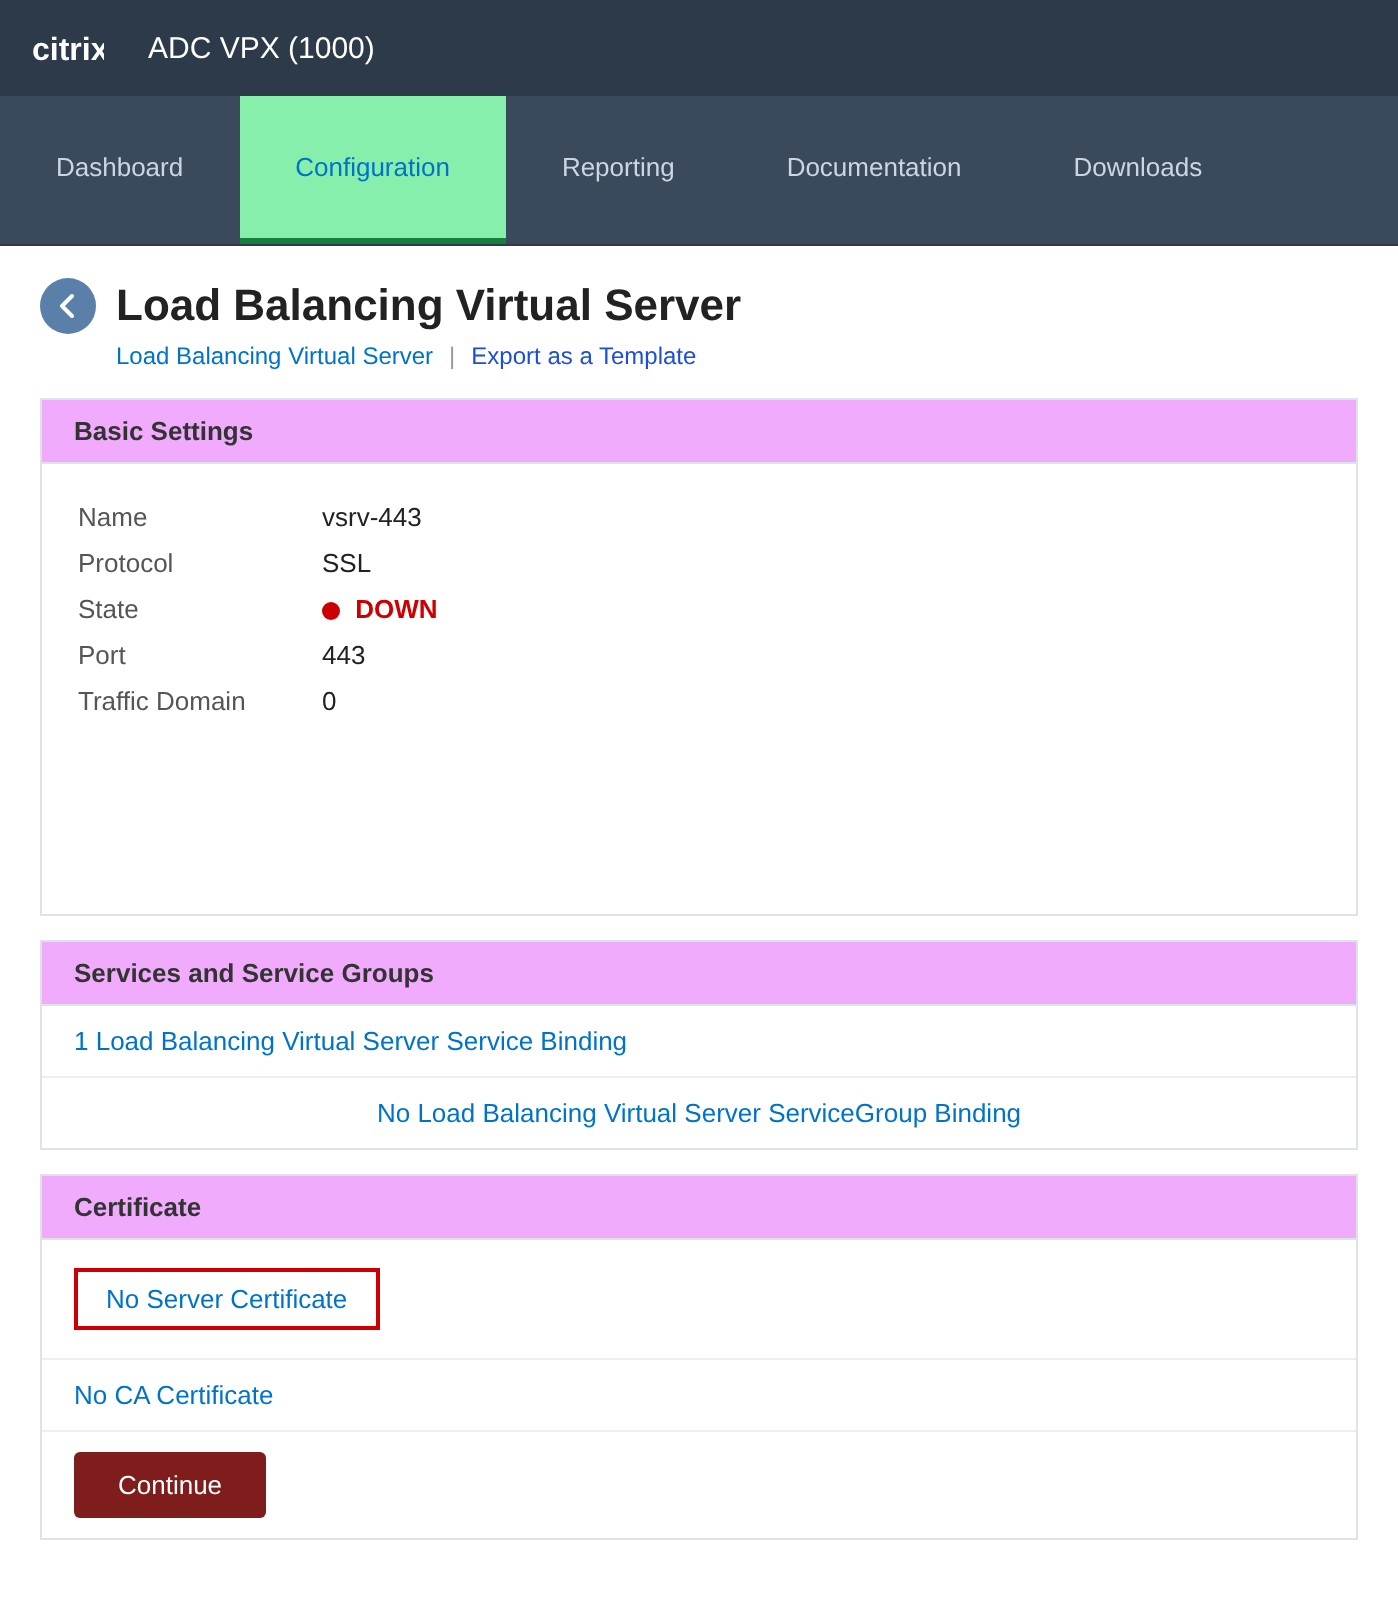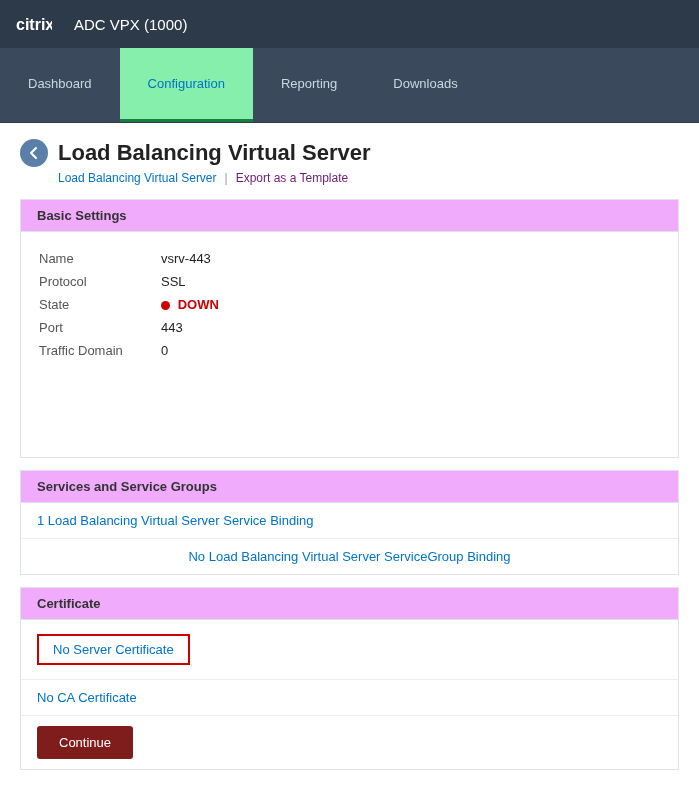--- a/index.html
+++ b/index.html
@@ -95,21 +95,21 @@
     .breadcrumb-link {
       color: #0073c7;
       cursor: pointer;
       text-decoration: none;
     }
     .breadcrumb-sep {
       color: #999;
       margin: 0 8px;
     }
     .export-link {
-      color: #701a75;
+      color: #1d4ed8;
       cursor: pointer;
       text-decoration: none;
     }
 
     
     .section {
       border: 1px solid #dde3e8;
       margin-bottom: 12px;
       background: white;
     }
@@ -214,20 +214,23 @@
   <div class="nav-tab">
     <span>Dashboard</span>
   </div>
   <div class="nav-tab active">
     <span>Configuration</span>
   </div>
   <div class="nav-tab">
     <span>Reporting</span>
   </div>
   <div class="nav-tab">
+    <span>Documentation</span>
+  </div>
+  <div class="nav-tab">
     <span>Downloads</span>
   </div>
 </div>
 
 <div class="main-content">
 
   <div class="page-header-row">
     <div class="back-btn">
       <svg width="14" height="14" viewBox="0 0 14 14" fill="none" xmlns="http://www.w3.org/2000/svg">
         <path d="M9 2L4 7L9 12" stroke="white" stroke-width="2" stroke-linecap="round" stroke-linejoin="round"></path>

